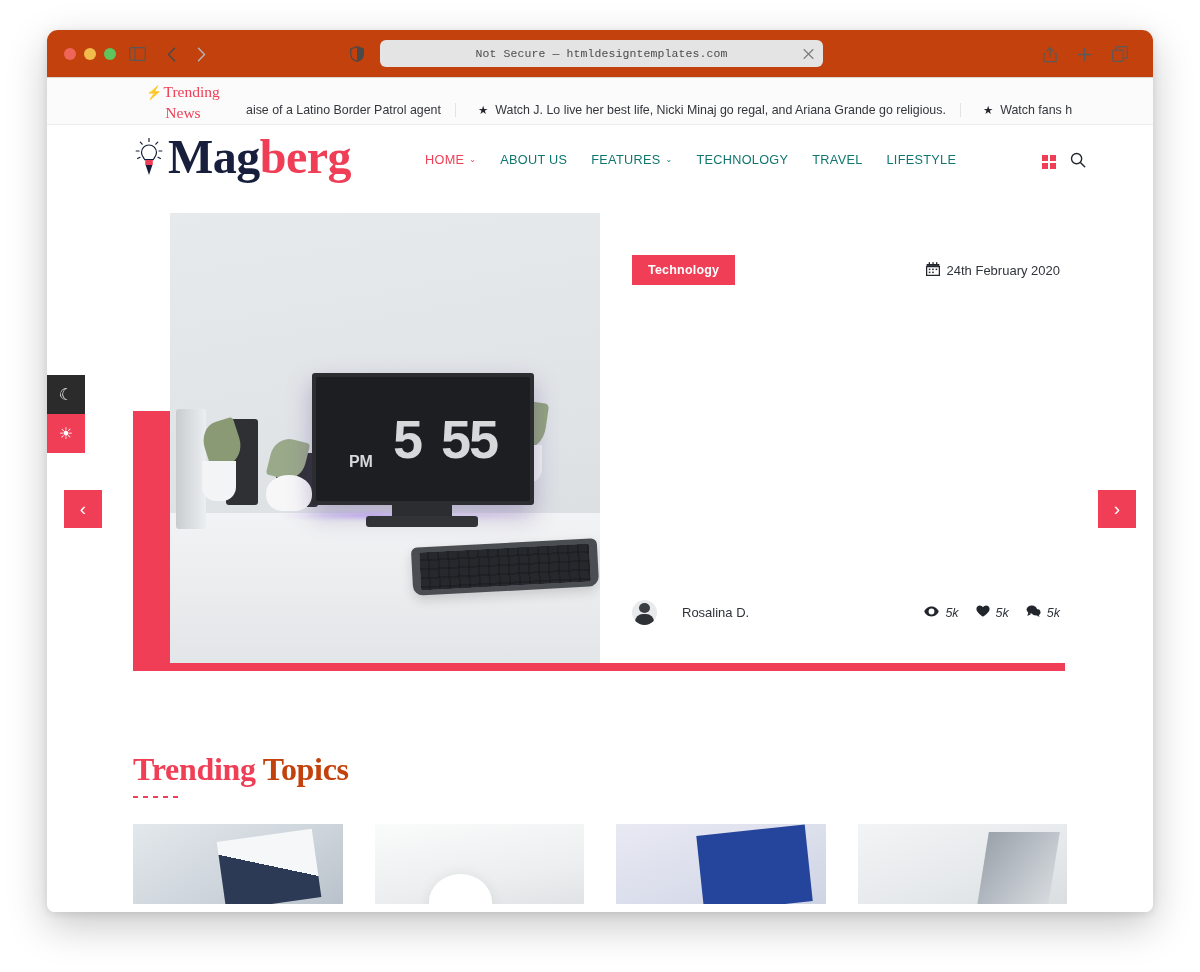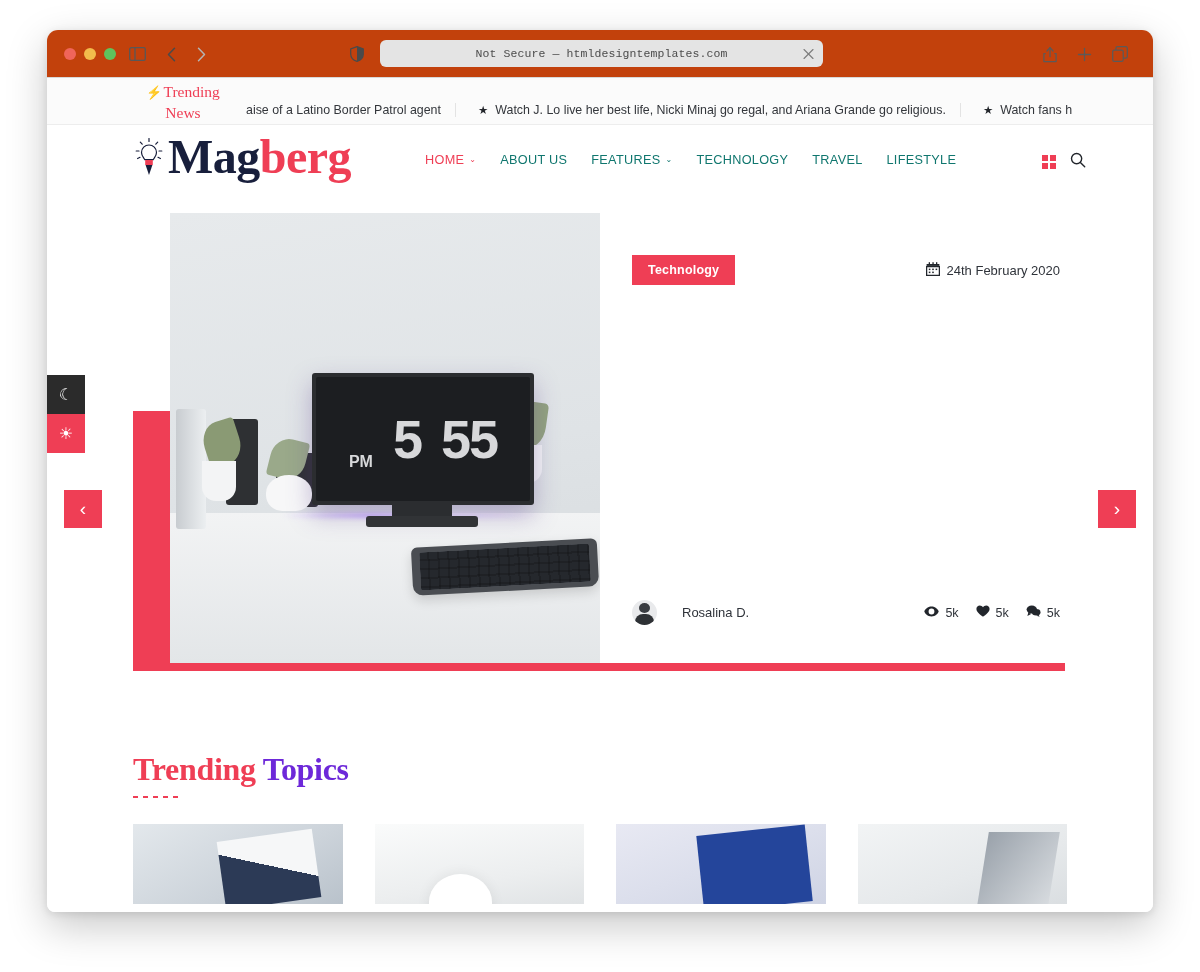--- a/index.html
+++ b/index.html
@@ -298,34 +298,34 @@
   #hero-author { display: flex; align-items: center; gap: 25px; }
   #author-avatar {
     width: 25px; height: 25px; border-radius: 50%;
     background: #e9eaec; position: relative; overflow: hidden; flex: none;
   }
   #author-avatar::before { content:""; position:absolute; left:7px; top:3px; width:11px; height:10px;
     border-radius:50%; background:#3a3d42; }
   #author-avatar::after { content:""; position:absolute; left:3px; top:14px; width:19px; height:14px;
     border-radius:8px 8px 0 0; background:#2e3135; }
   #author-name { font-size: 13px; color: #2f333a; }
-  #hero-stats { display: flex; align-items: center; gap: 17px; }
+  #hero-stats { display: flex; align-items: center; gap: 17px; font-style: italic; }
   .stat { display: flex; align-items: center; gap: 6px; font-size: 12.5px; color: #2f333a; }
 
   
   #trending-section { position: relative; margin-top: 48px; }
   #trending-heading {
     margin-left: 86px;
     font-family: "Liberation Serif", serif;
     font-size: 32px;
     font-weight: bold;
     letter-spacing: -0.3px;
   }
   .th-red { color: #ef3e55; }
-  .th-dark { color: #6d28d9; }
+  .th-dark { color: #c2410c; }
   #trending-dashes {
     margin-left: 86px; margin-top: 8px;
     width: 48px; height: 2px;
     background: repeating-linear-gradient(90deg,#ef3e55 0 5px,transparent 5px 10px);
   }
   #trending-cards {
     display: flex; gap: 32px;
     margin-left: 86px; margin-right: 86px;
     margin-top: 26px;
   }

